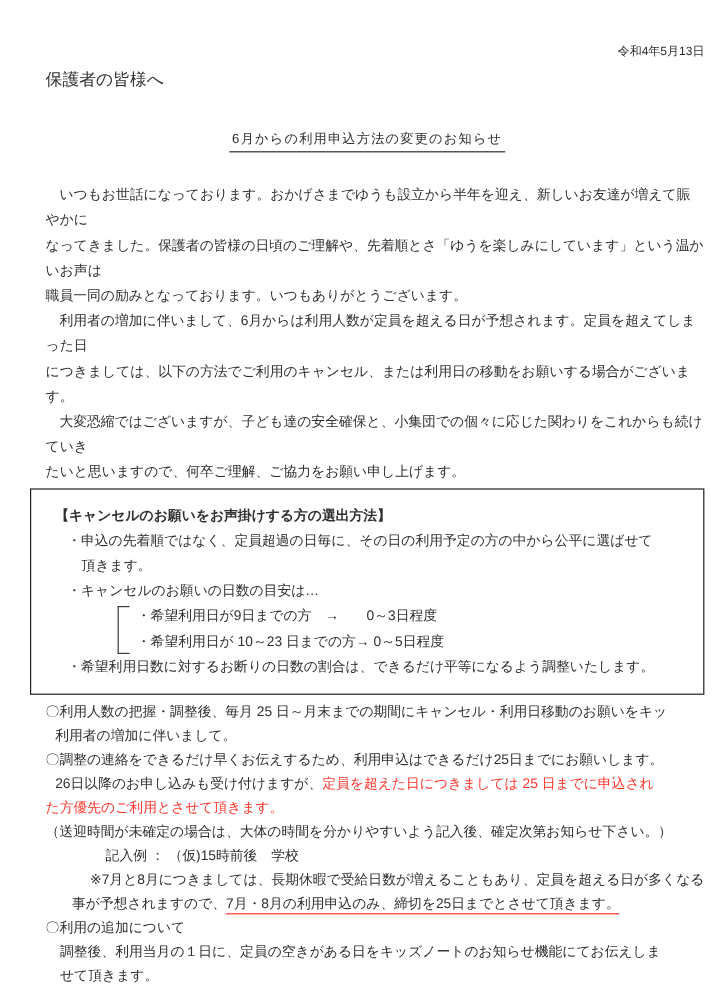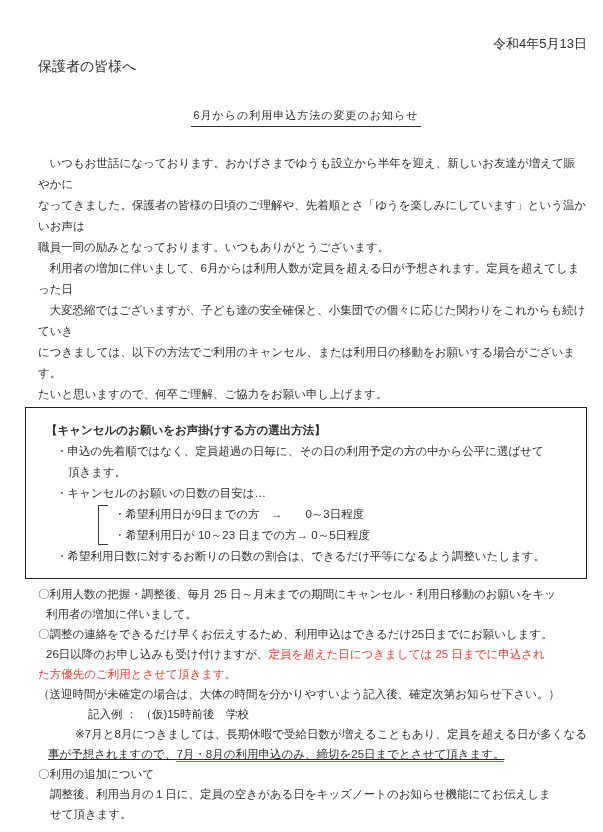--- a/index.html
+++ b/index.html
@@ -7,21 +7,21 @@
     position:relative;
     width:603px; height:832px;
     box-sizing:border-box;
     padding:36px 16px 0 25px;
     background:#ffffff;
     font-family:"Liberation Sans","DejaVu Sans",sans-serif;
     color:#2f2f2f;
     font-size:11.5px;
     overflow:hidden;
   }
-  .date-line { text-align:right; font-size:13px; line-height:16px; }
+  .date-line { text-align:right; font-size:10px; line-height:16px; }
   .addr-row { display:flex; justify-content:space-between; margin-top:6px; font-size:14px; line-height:16px; }
   .addr-left { margin-left:13px; }
   .title-wrap { text-align:center; margin-top:34px; }
   .doc-title {
     display:inline-block;
     font-size:11px; font-weight:normal; margin:0;
     letter-spacing:1px;
     border-bottom:1.5px solid #2f2f2f;
     padding:0 2px 3px 2px;
   }
@@ -42,21 +42,21 @@
     border-left:1.5px solid #3a3a3a;
     border-top:1.5px solid #3a3a3a;
     border-bottom:1.5px solid #3a3a3a;
     margin-right:6px;
     flex:0 0 auto;
   }
   .notes { margin-top:5px; line-height:20px; }
   .ind13 { margin-left:13px; }
   .ind21 { margin-left:21px; }
   .ind9  { margin-left:9px;text-align:right; }
-  .ind23 { margin-left:23px;text-decoration:underline; }
+  .ind23 { margin-left:35px; }
   .ind25 { margin-left:25px; }
   .ind63 { margin-left:63px; }
   .red { color:var(--accent-red,#ff352b); }
   .red-underline {
     border-bottom:1.5px solid var(--accent-red,#ff352b);
     padding-bottom:1px;
   }
 </style>
 </head>
 <body>
@@ -71,22 +71,22 @@
 
   <div class="title-wrap">
     <h1 class="doc-title">6月からの利用申込方法の変更のお知らせ</h1>
   </div>
 
   <div class="intro">
     <div class="line">　いつもお世話になっております。おかげさまでゆうも設立から半年を迎え、新しいお友達が増えて賑やかに</div>
     <div class="line">なってきました。保護者の皆様の日頃のご理解や、先着順とさ「ゆうを楽しみにしています」という温かいお声は</div>
     <div class="line">職員一同の励みとなっております。いつもありがとうございます。</div>
     <div class="line">　利用者の増加に伴いまして、6月からは利用人数が定員を超える日が予想されます。定員を超えてしまった日</div>
+    <div class="line">につきましては、以下の方法でご利用のキャンセル、または利用日の移動をお願いする場合がございます。</div>
     <div class="line">　大変恐縮ではございますが、子ども達の安全確保と、小集団での個々に応じた関わりをこれからも続けていき</div>
-    <div class="line">につきましては、以下の方法でご利用のキャンセル、または利用日の移動をお願いする場合がございます。</div>
     <div class="line">たいと思いますので、何卒ご理解、ご協力をお願い申し上げます。</div>
   </div>
 
   <div class="box">
     <div class="heading">【キャンセルのお願いをお声掛けする方の選出方法】</div>
     <div class="ml10">・申込の先着順ではなく、定員超過の日毎に、その日の利用予定の方の中から公平に選ばせて</div>
     <div class="ml22">頂きます。</div>
     <div class="ml10">・キャンセルのお願いの日数の目安は…</div>
     <div class="bracket-group">
       <div class="bracket"></div>

